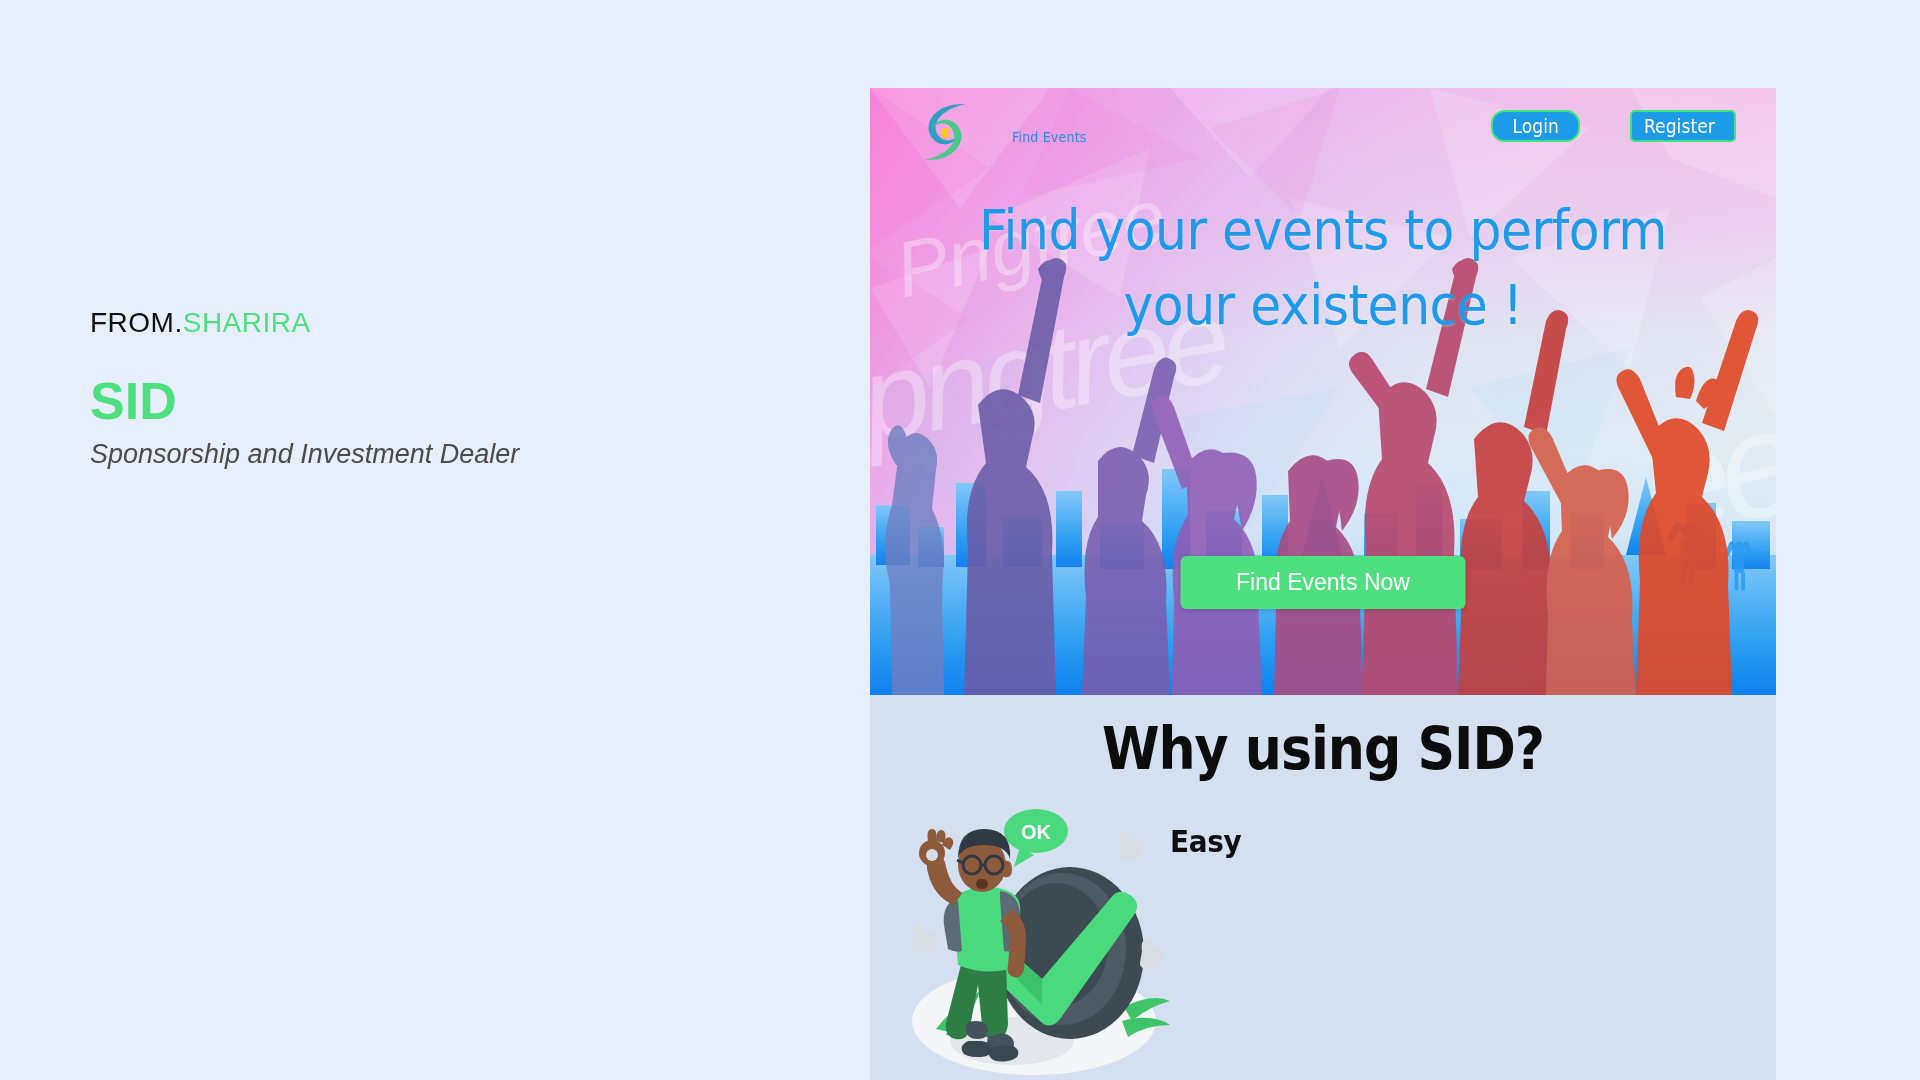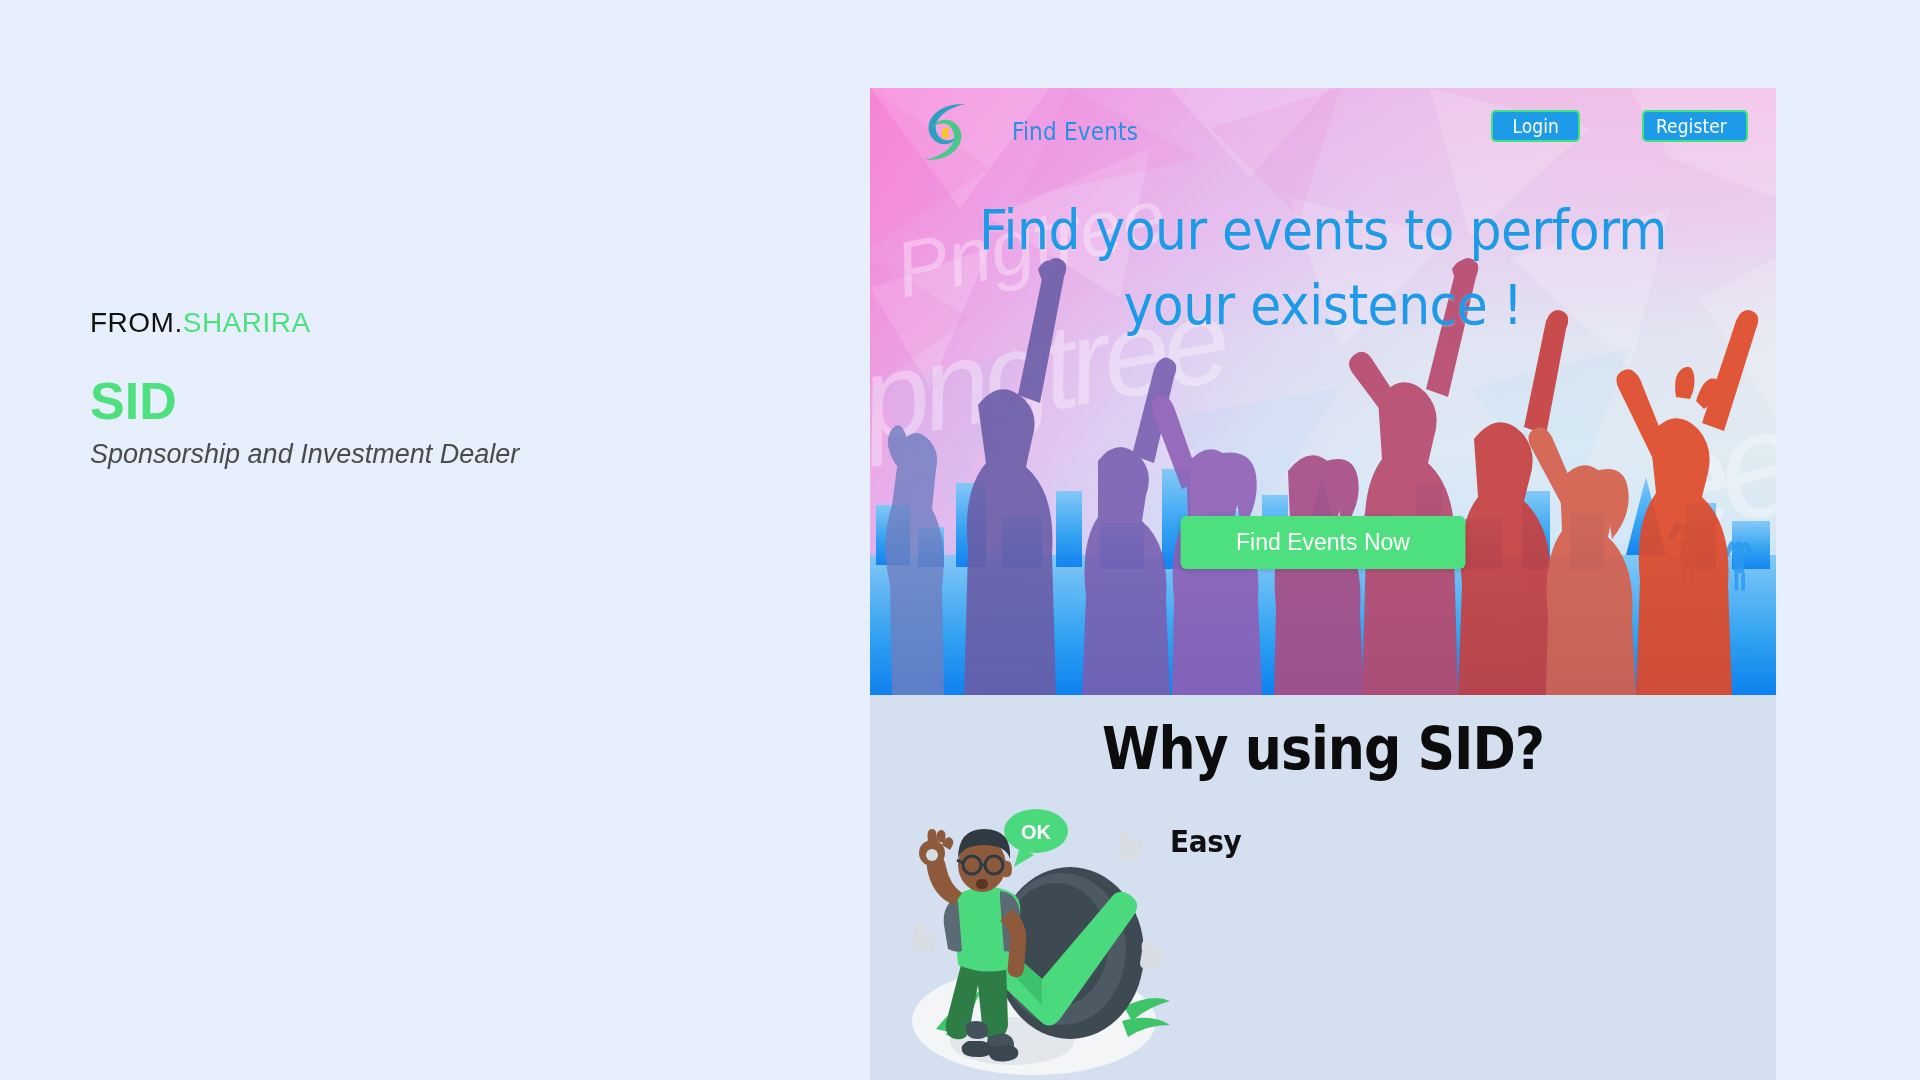--- a/index.html
+++ b/index.html
@@ -83,37 +83,37 @@
   
   .wm { position:absolute; color:rgba(255,255,255,0.34); font-style:italic; pointer-events:none; user-select:none; }
   #wm1 { left:24px; top:110px; font-size:78px; transform:rotate(-12deg); }
   #wm2 { left:-10px; top:212px; font-size:120px; transform:rotate(-10deg); letter-spacing:-6px; }
   #wm3 { right:-14px; top:300px; font-size:150px; transform:rotate(-14deg); letter-spacing:-12px; }
 
   
   #nav { position:absolute; left:0; top:0; width:100%; height:84px; z-index:40; }
   #logo { position:absolute; left:44px; top:8px; width:62px; height:72px; }
   #nav-find-events {
-    position:absolute; left:142px; top:30px;
-    font-size:24px; color:#2b8fe0; letter-spacing:0.2px;
+    position:absolute; left:142px; top:41px;
+    font-size:14px; color:#2b8fe0; letter-spacing:0.2px;
     font-family:"DejaVu Sans Condensed","Liberation Sans",sans-serif;
   }
   .authbtn {
     position:absolute; top:22px;
     height:32px; padding:0 19px;
     display:flex; align-items:center; justify-content:center;
     background:#1e9be8;
     border:2px solid #3ee57e;
     border-radius:5px;
     color:#fff; font-size:19px; letter-spacing:0.1px;
     font-family:"DejaVu Sans Condensed","Liberation Sans",sans-serif;
     cursor:pointer;
   }
-  #btn-login { right:196px; }
-  #btn-register { right:28px;padding-left:12px; }
+  #btn-login { right:196px;border-radius:14px; }
+  #btn-register { right:40px;padding-left:12px; }
 
   
   #headline {
     position:absolute; left:0; right:0; top:104px;
     z-index:30;
     text-align:center;
     color:#1e9ae8;
     font-size:56px;
     line-height:1.34;
     letter-spacing:-0.5px;
@@ -122,21 +122,21 @@
     padding:0 46px;
   }
 
   
   #crowd { position:absolute; left:0; bottom:0; width:100%; height:440px; z-index:10; }
 
   
   #cta {
     position:absolute; z-index:35;
     left:50%; transform:translateX(-50%);
-    top:428px;
+    top:468px;
     width:285px; height:53px;
     background:#4ee07e;
     border-radius:6px;
     display:flex; align-items:center; justify-content:center;
     color:#fff; font-size:23px;
     box-shadow:0 2px 5px rgba(0,0,0,0.14);
     cursor:pointer;
   }
 
   

